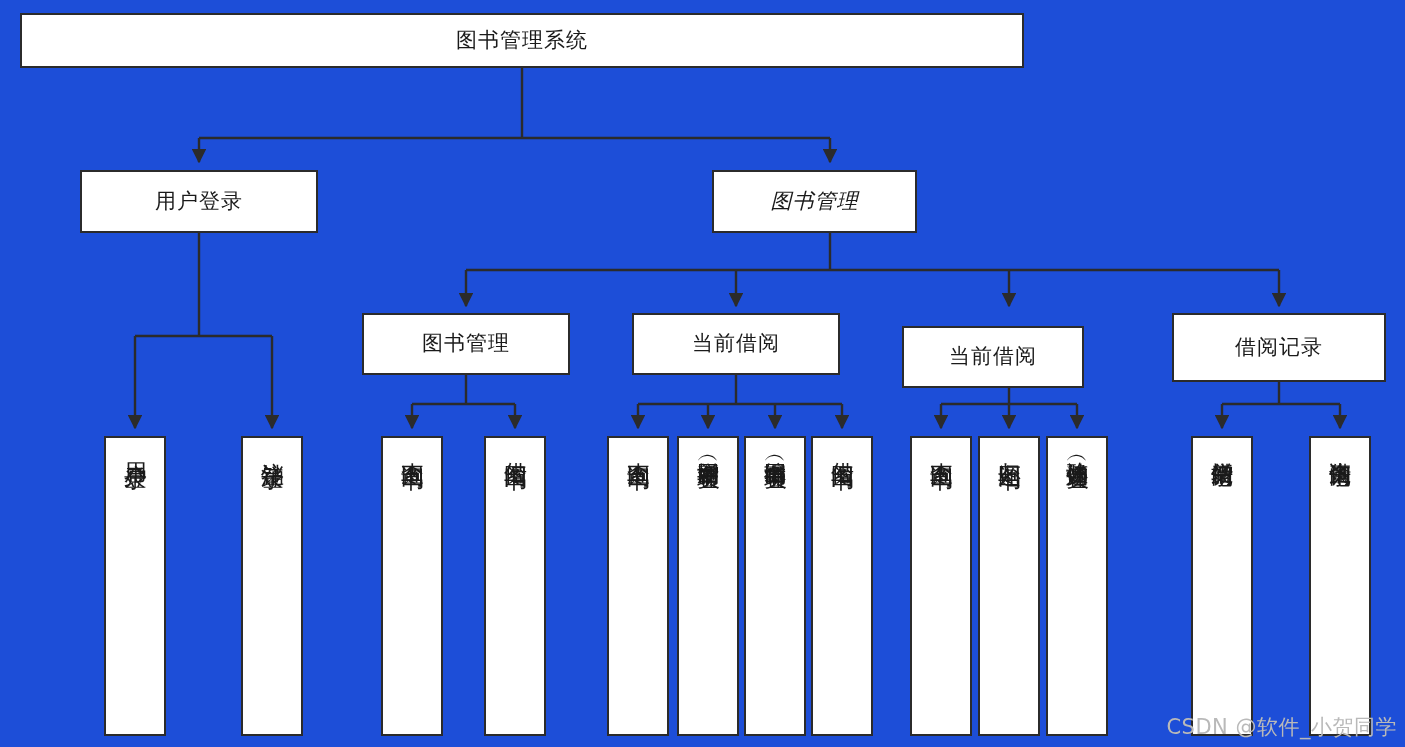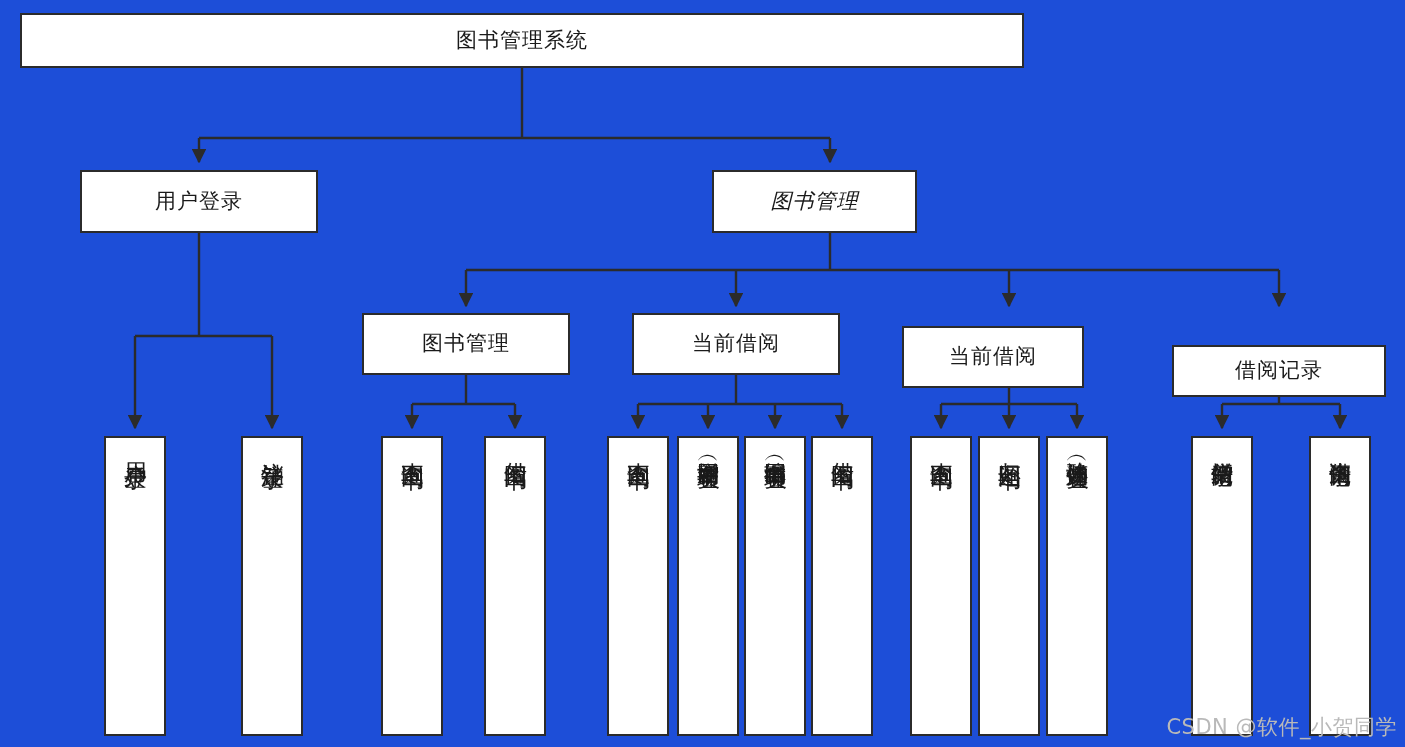--- a/index.html
+++ b/index.html
@@ -137,21 +137,21 @@
 
   <div class="node horiz" style="left:362px; top:313px; width:208px; height:62px;">
     <span class="label">图书管理</span>
   </div>
   <div class="node horiz" style="left:632px; top:313px; width:208px; height:62px;">
     <span class="label">当前借阅</span>
   </div>
   <div class="node horiz" style="left:902px; top:326px; width:182px; height:62px;justify-content:center;">
     <span class="label">当前借阅</span>
   </div>
-  <div class="node horiz" style="left:1172px; top:313px; width:214px; height:52px;margin-top:32px;">
+  <div class="node horiz" style="left:1172px; top:313px; width:214px; height:69px;">
     <span class="label">借阅记录</span>
   </div>
 
   <div class="node vert" style="left:104px; top:436px; width:62px; height:300px;">
     <span class="label">用户登录</span>
   </div>
   <div class="node vert" style="left:241px; top:436px; width:62px; height:300px;">
     <span class="label">注销登录</span>
   </div>
 

